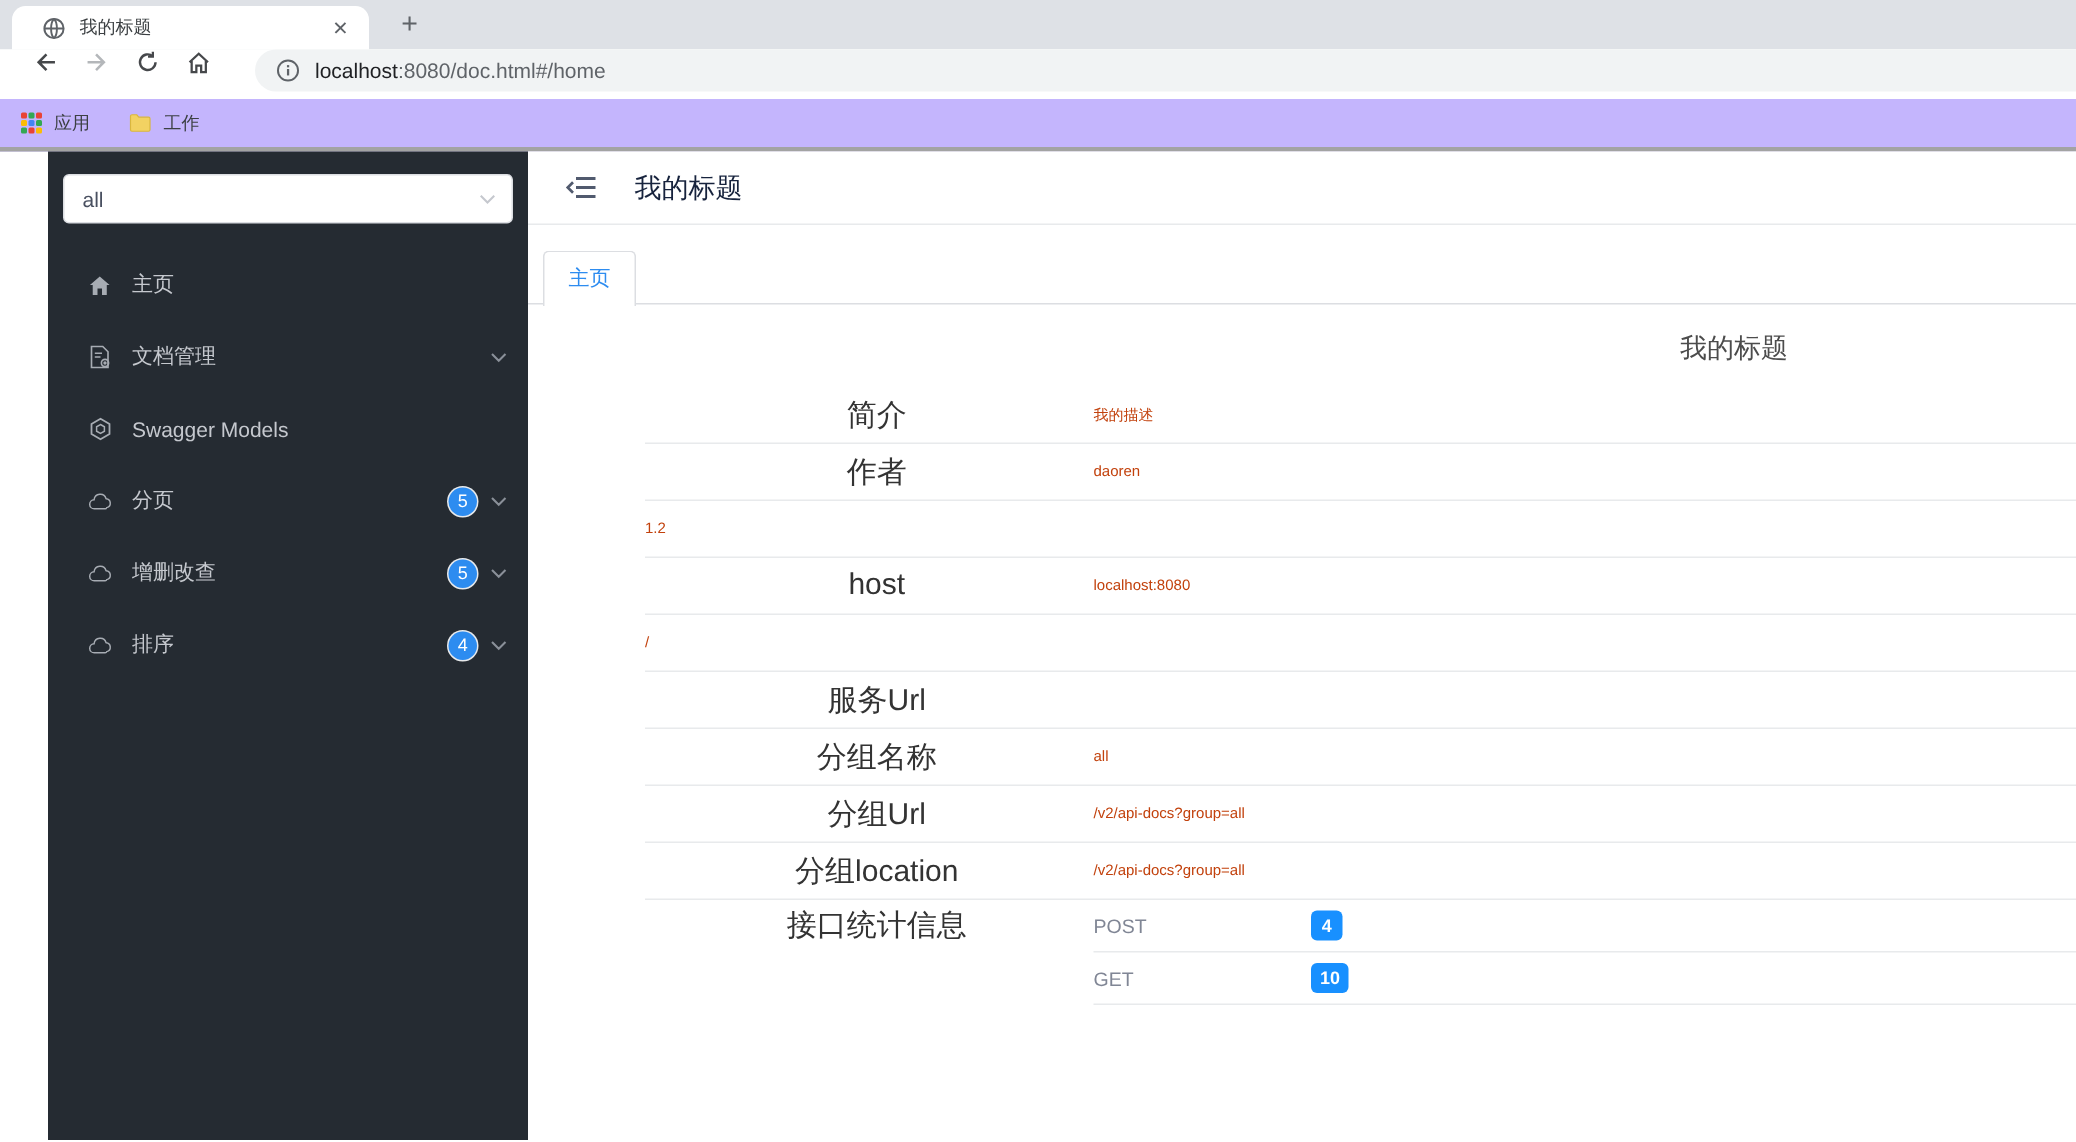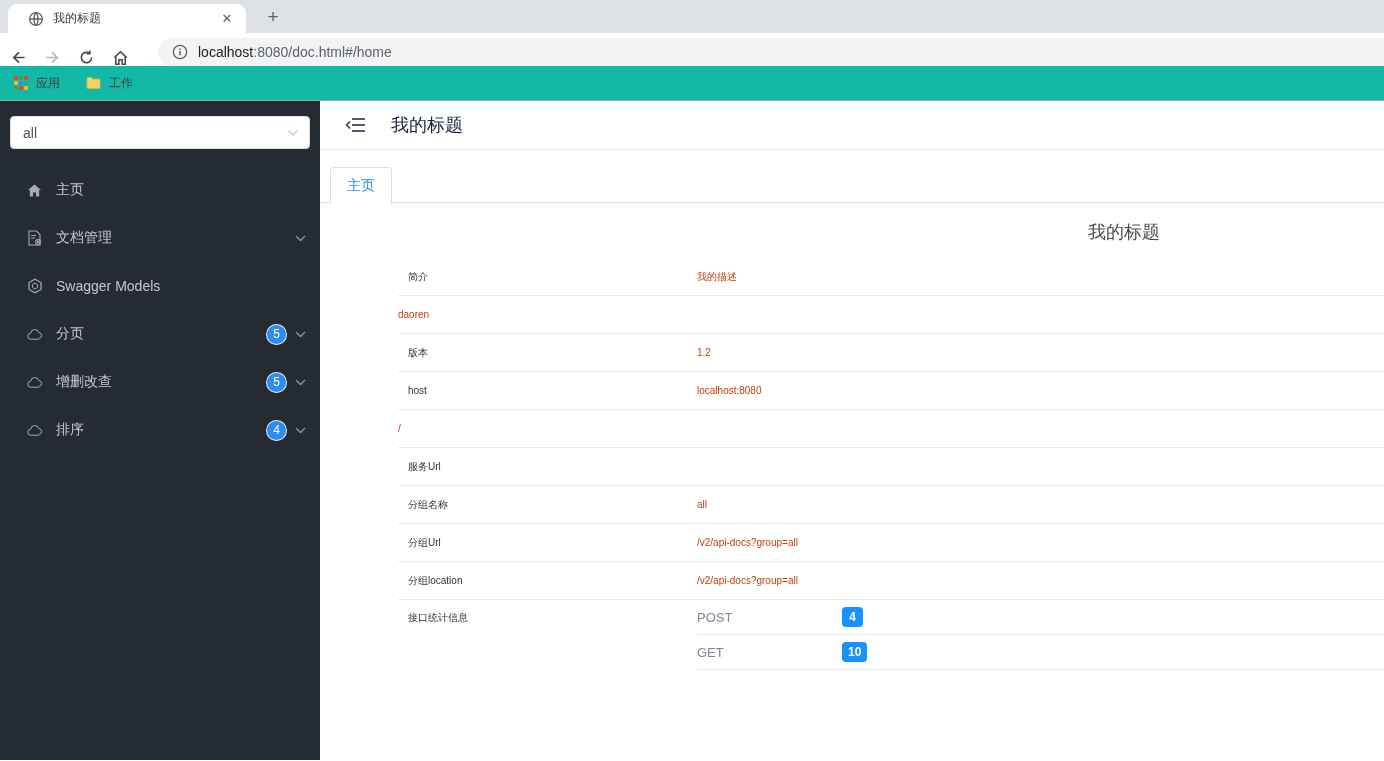--- a/index.html
+++ b/index.html
@@ -10,38 +10,38 @@
   .tabstrip { height:33px; background:#dee1e6; display:flex; align-items:flex-end; }
   .btab { width:238px; height:29px; margin-left:8px; background:#fff;
     border-radius:9px 9px 0 0; display:flex; align-items:center; padding:0 10px 0 20px; }
   .btab-title { flex:1; font-size:12px; color:#3c4043; margin-left:9px;
     white-space:nowrap; overflow:hidden; }
   .btab-close { color:#5f6368; font-size:13px; width:18px; height:18px; line-height:18px;
     text-align:center; border-radius:50%; cursor:pointer; }
   .newtab-btn { margin:0 0 7px 14px; color:#5f6368; font-size:19px; line-height:19px;
     width:26px; text-align:center; cursor:pointer; }
 
-  .toolbar { height:33px; background:#fff; display:flex; align-items:flex-end; padding-left:10px; }
+  .toolbar { height:33px; background:#fff; display:flex; align-items:flex-start; padding-left:22px; }
   .nav-btn { width:17px; height:17px; margin-right:17px; display:flex; align-items:center;
     justify-content:center; }
   .omnibox { flex:1; height:28px; background:#f1f3f4; border-radius:14px 0 0 14px;
     margin-left:12px; display:flex; align-items:center; padding:0 14px; }
   .url-text { font-size:14px; margin-left:10px; white-space:nowrap; }
   .url-host { color:#202124; }
   .url-rest { color:#5f6368; }
 
-  .bookmarks { height:35px; background:#14b8a6; border-bottom:1px solid #a3a3a3;
+  .bookmarks { height:35px; background:#c4b5fd; border-bottom:3px solid #a3a3a3;
     display:flex; align-items:center; padding-left:14px; }
   .bm-item { display:flex; align-items:center; margin-right:26px; cursor:pointer; }
   .bm-label { font-size:12px; color:#3c4043; margin-left:8px; }
   .apps-grid { display:grid; grid-template-columns:repeat(3,4px); grid-gap:1px; }
   .apps-grid i { width:4px; height:4px; border-radius:1px; display:block; }
 
   
-  .page { display:flex; height:659px; }
+  .page { display:flex; height:659px;margin-left:32px; }
 
   .sidebar { width:320px; flex-shrink:0; background:#252b32; padding-top:15px; }
   .group-select { width:300px; height:33px; margin:0 auto; background:#fff;
     border:1px solid #dcdee2; border-radius:4px; display:flex; align-items:center;
     justify-content:space-between; padding:0 10px 0 12px; cursor:pointer; }
   .group-select-value { font-size:14px; color:#495060; }
   .menu { margin-top:17px; }
   .menu-item { height:48px; display:flex; align-items:center; padding:0 14px 0 27px;
     cursor:pointer; }
   .menu-icon { width:16px; height:16px; margin-right:13px; flex-shrink:0;
@@ -64,21 +64,21 @@
   .tab-item { height:37px; background:#fff; border:1px solid #dcdee2; border-bottom:none;
     border-radius:4px 4px 0 0; display:flex; align-items:center; padding:0 16px;
     font-size:14px; color:#2d8cf0; margin-bottom:-1px; cursor:pointer;
     box-shadow:0 1px 0 0 #fff; position:relative; top:1px; }
 
   .content { margin-left:78px; width:1452px; }
   .content-title { margin-top:17px; text-align:center; font-size:18px; color:#4c4c4c; }
   .info-table { margin-top:14px; }
   .info-row { display:flex; align-items:center; min-height:38px;
     border-bottom:1px solid #e8eaec; }
-  .info-label { width:299px; padding-left:10px; flex-shrink:0; font-size:10px; color:#333; }
+  .info-label { width:299px; padding-left:10px; flex-shrink:0; font-size:20px; color:#333;text-align:center; }
   .info-value { font-size:10px; color:#c2410c; }
   .stats-row { align-items:flex-start; border-bottom:none; }
   .stats-body { flex:1; }
   .stat-line { height:35px; display:flex; align-items:center; border-bottom:1px solid #e8eaec; }
   .stat-method { width:145px; font-size:13px; color:#808695; }
   .stat-badge { background:#1890ff; color:#fff; font-size:12px; font-weight:bold;
     border-radius:4px; padding:3px 6px; min-width:21px; text-align:center; line-height:14px; }
 </style>
 </head>
 <body>
@@ -271,24 +271,24 @@
 
     <div class="content">
       <div class="content-title">我的标题</div>
 
       <div class="info-table">
         <div class="info-row">
           <div class="info-label">简介</div>
           <div class="info-value">我的描述</div>
         </div>
         <div class="info-row">
+          <div class="info-label">作者</div>
           <div class="info-value">daoren</div>
         </div>
         <div class="info-row">
-          <div class="info-label">版本</div>
           <div class="info-value">1.2</div>
         </div>
         <div class="info-row">
           <div class="info-label">host</div>
           <div class="info-value">localhost:8080</div>
         </div>
         <div class="info-row">
           <div class="info-value">/</div>
         </div>
         <div class="info-row">

